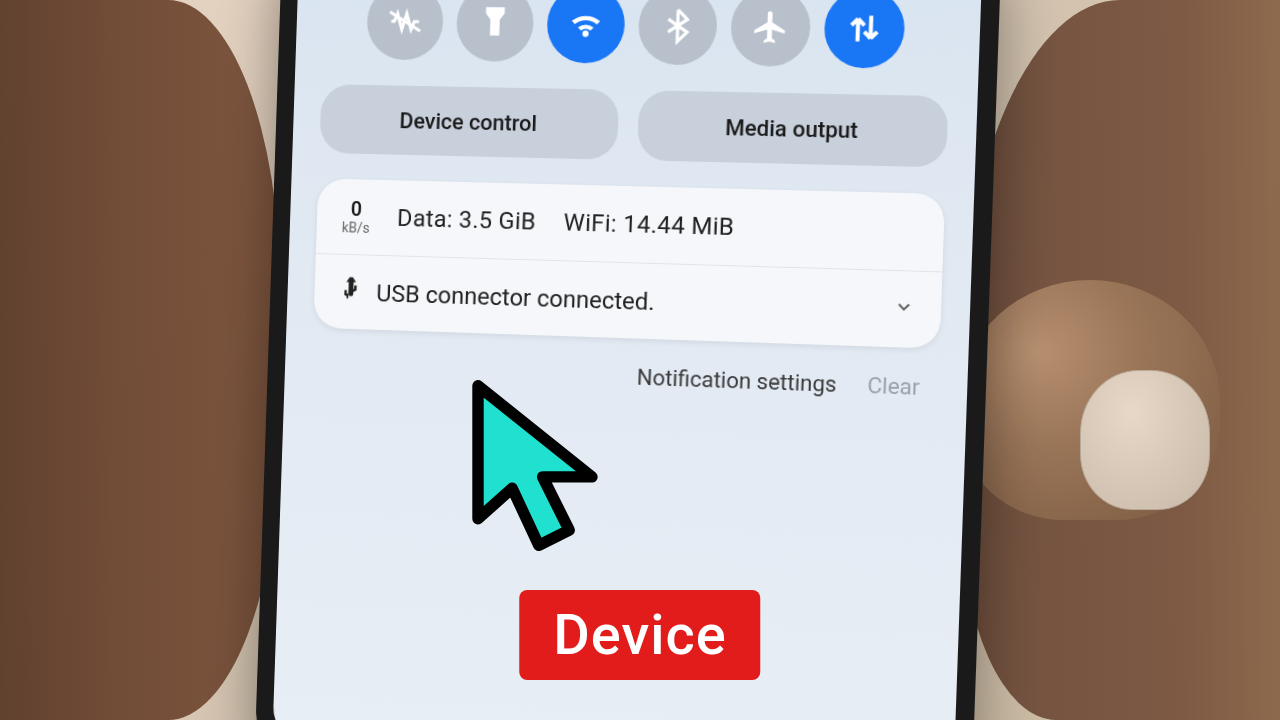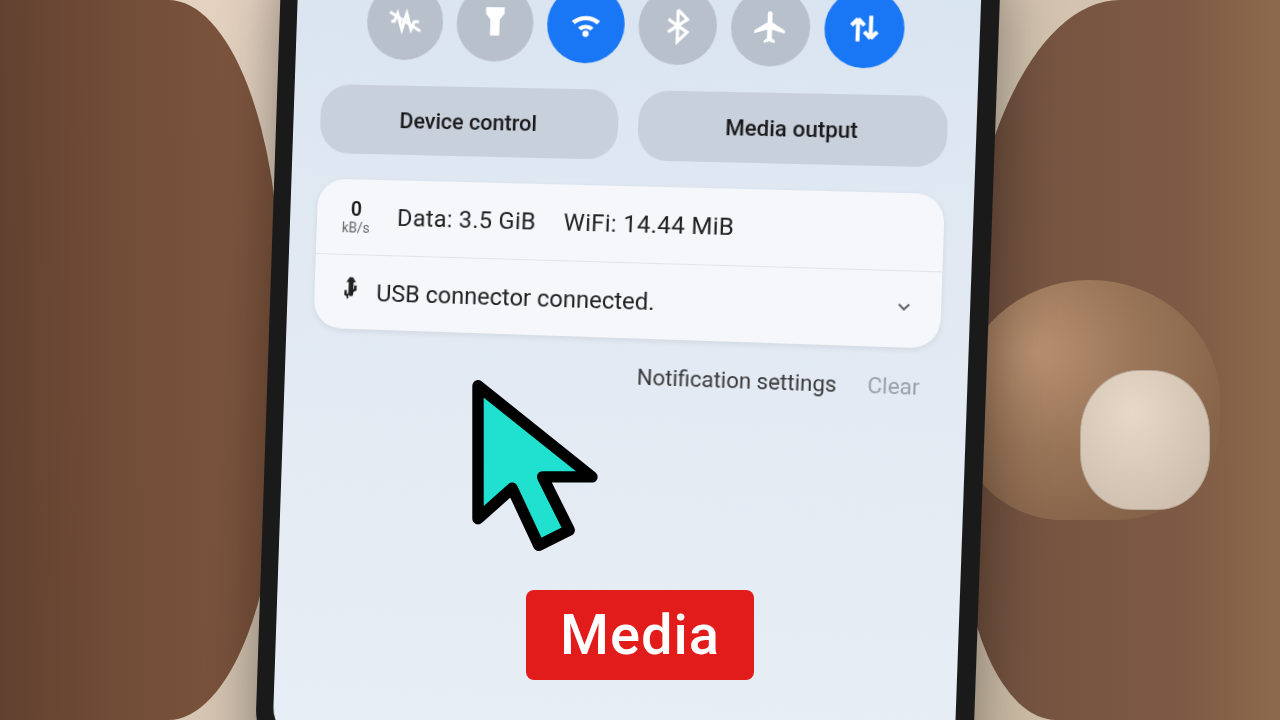--- a/index.html
+++ b/index.html
@@ -278,14 +278,14 @@
     </div>
 
   </div>
 </div>
 
 <svg class="cursor" viewBox="0 0 100 110">
   <path d="M20 8 L20 78 L38 62 L52 92 L68 84 L54 56 L80 56 Z" fill="#20e0d0" stroke="#000" stroke-width="6" stroke-linejoin="round"></path>
 </svg>
 
 <div class="fixed-badge">
-  <span>Media</span>
+  <span>Device</span>
 </div>
 
 </body></html>

